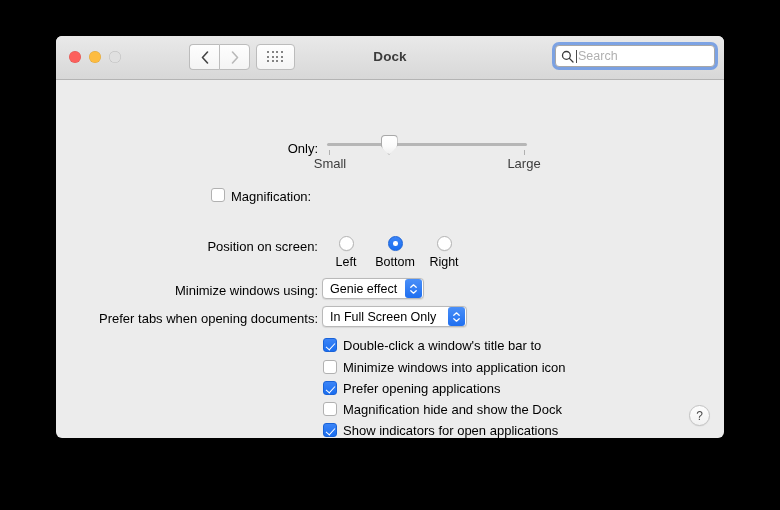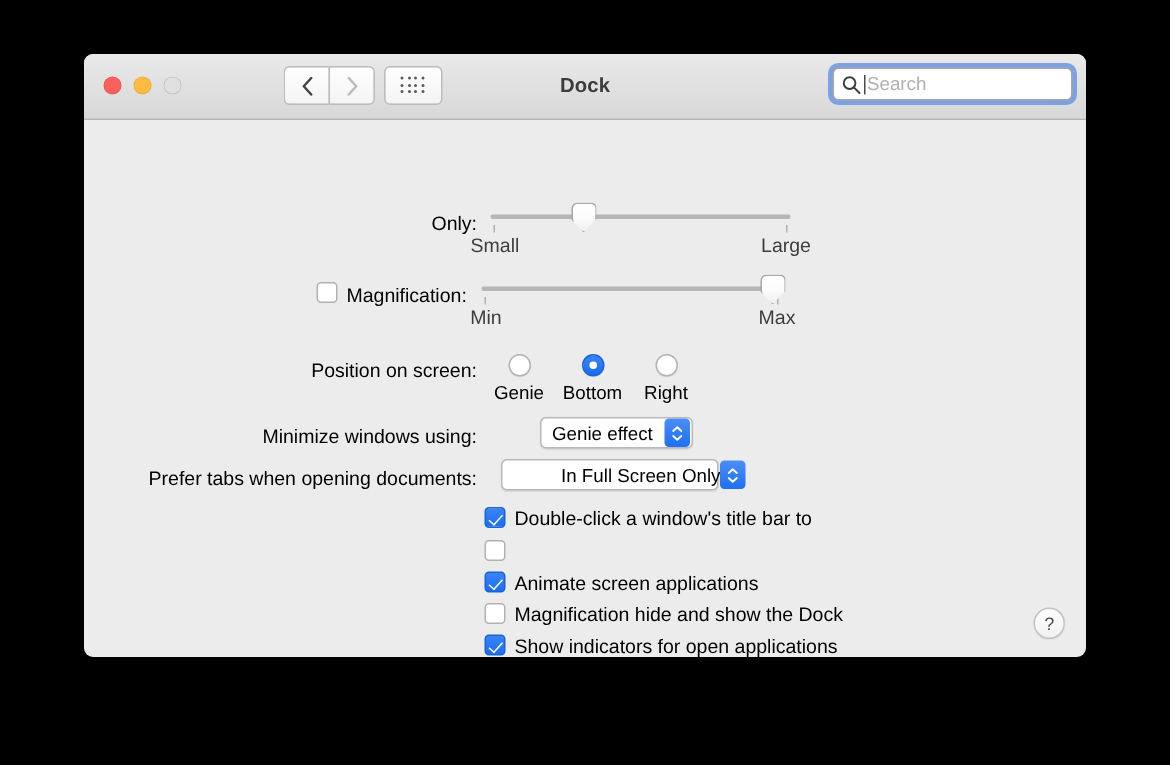--- a/index.html
+++ b/index.html
@@ -371,72 +371,65 @@
       <div class="track"></div>
       <div class="tick" style="left:2px;"></div>
       <div class="tick" style="right:2px;"></div>
       <div class="knob" id="size-knob" style="left: 31%;"></div>
       <div class="ticklabel" style="left:3px;">Small</div>
       <div class="ticklabel" style="left:197px;">Large</div>
     </div>
 
     <div class="checkbox off" style="left:155px; top:108px;"></div>
     <div class="row-label" style="left:175px; top:109px;">Magnification:</div>
-    <div class="slider" style="left:265px; top:103px; width:200px;">
-      <div class="track"></div>
-      <div class="tick" style="left:2px;"></div>
-      <div class="tick" style="right:2px;"></div>
-      <div class="knob" id="mag-knob" style="left: 97%;"></div>
-      <div class="ticklabel" style="left:3px;">Min</div>
-      <div class="ticklabel" style="left:197px;">Max</div>
-    </div>
 
     <div class="row-label" style="left:138px; top:159px; width:124px;">Position on screen:</div>
 
     <div class="radio" style="left:283px; top:156px;"></div>
     <div class="radio on" style="left:332px; top:156px;"></div>
     <div class="radio" style="left:381px; top:156px;"></div>
 
-    <div class="radio-label" style="left:290px; top:175px;">Genie</div>
+    <div class="radio-label" style="left:290px; top:175px;">Left</div>
     <div class="radio-label" style="left:339px; top:175px;">Bottom</div>
     <div class="radio-label" style="left:388px; top:175px;text-align:center;">Right</div>
 
     <div class="row-label" style="left:110px; top:203px; width:152px;">Minimize windows using:</div>
-    <div class="popup" style="left:266px; top:198px; width:102px;margin-left:38px;">
+    <div class="popup" style="left:266px; top:198px; width:102px;">
       <span class="popup-text">Genie effect</span>
       <span class="stepper">
         <svg width="7" height="4" viewBox="0 0 7 4">
           <polyline points="0.8,3.3 3.5,0.8 6.2,3.3" fill="none" stroke="#fff" stroke-width="1.25" stroke-linecap="round" stroke-linejoin="round"></polyline>
         </svg>
         <svg width="7" height="4" viewBox="0 0 7 4">
           <polyline points="0.8,0.7 3.5,3.2 6.2,0.7" fill="none" stroke="#fff" stroke-width="1.25" stroke-linecap="round" stroke-linejoin="round"></polyline>
         </svg>
       </span>
     </div>
 
     <div class="row-label" style="left:22px; top:231px; width:240px;">Prefer tabs when opening documents:</div>
-    <div class="popup" style="left:278px; top:226px; width:145px;padding-left:32px;">
+    <div class="popup" style="left:266px; top:226px; width:145px;">
       <span class="popup-text">In Full Screen Only</span>
       <span class="stepper">
         <svg width="7" height="4" viewBox="0 0 7 4">
           <polyline points="0.8,3.3 3.5,0.8 6.2,3.3" fill="none" stroke="#fff" stroke-width="1.25" stroke-linecap="round" stroke-linejoin="round"></polyline>
         </svg>
         <svg width="7" height="4" viewBox="0 0 7 4">
           <polyline points="0.8,0.7 3.5,3.2 6.2,0.7" fill="none" stroke="#fff" stroke-width="1.25" stroke-linecap="round" stroke-linejoin="round"></polyline>
         </svg>
       </span>
     </div>
 
     <div class="checkbox on" style="left:267px; top:258px;"></div>
     <div class="cb-label" style="left:287px; top:258px;text-align:right;">Double-click a window's title bar to</div>
 
     <div class="checkbox off" style="left:267px; top:280px;"></div>
+    <div class="cb-label" style="left:287px; top:280px;">Minimize windows into application icon</div>
 
     <div class="checkbox on" style="left:267px; top:301px;"></div>
-    <div class="cb-label" style="left:287px; top:301px;">Animate screen applications</div>
+    <div class="cb-label" style="left:287px; top:301px;">Prefer opening applications</div>
 
     <div class="checkbox off" style="left:267px; top:322px;"></div>
     <div class="cb-label" style="left:287px; top:322px;">Magnification hide and show the Dock</div>
 
     <div class="checkbox on" style="left:267px; top:343px;"></div>
     <div class="cb-label" style="left:287px; top:343px;">Show indicators for open applications</div>
 
     <div class="help">
       <span>?</span>
     </div>

